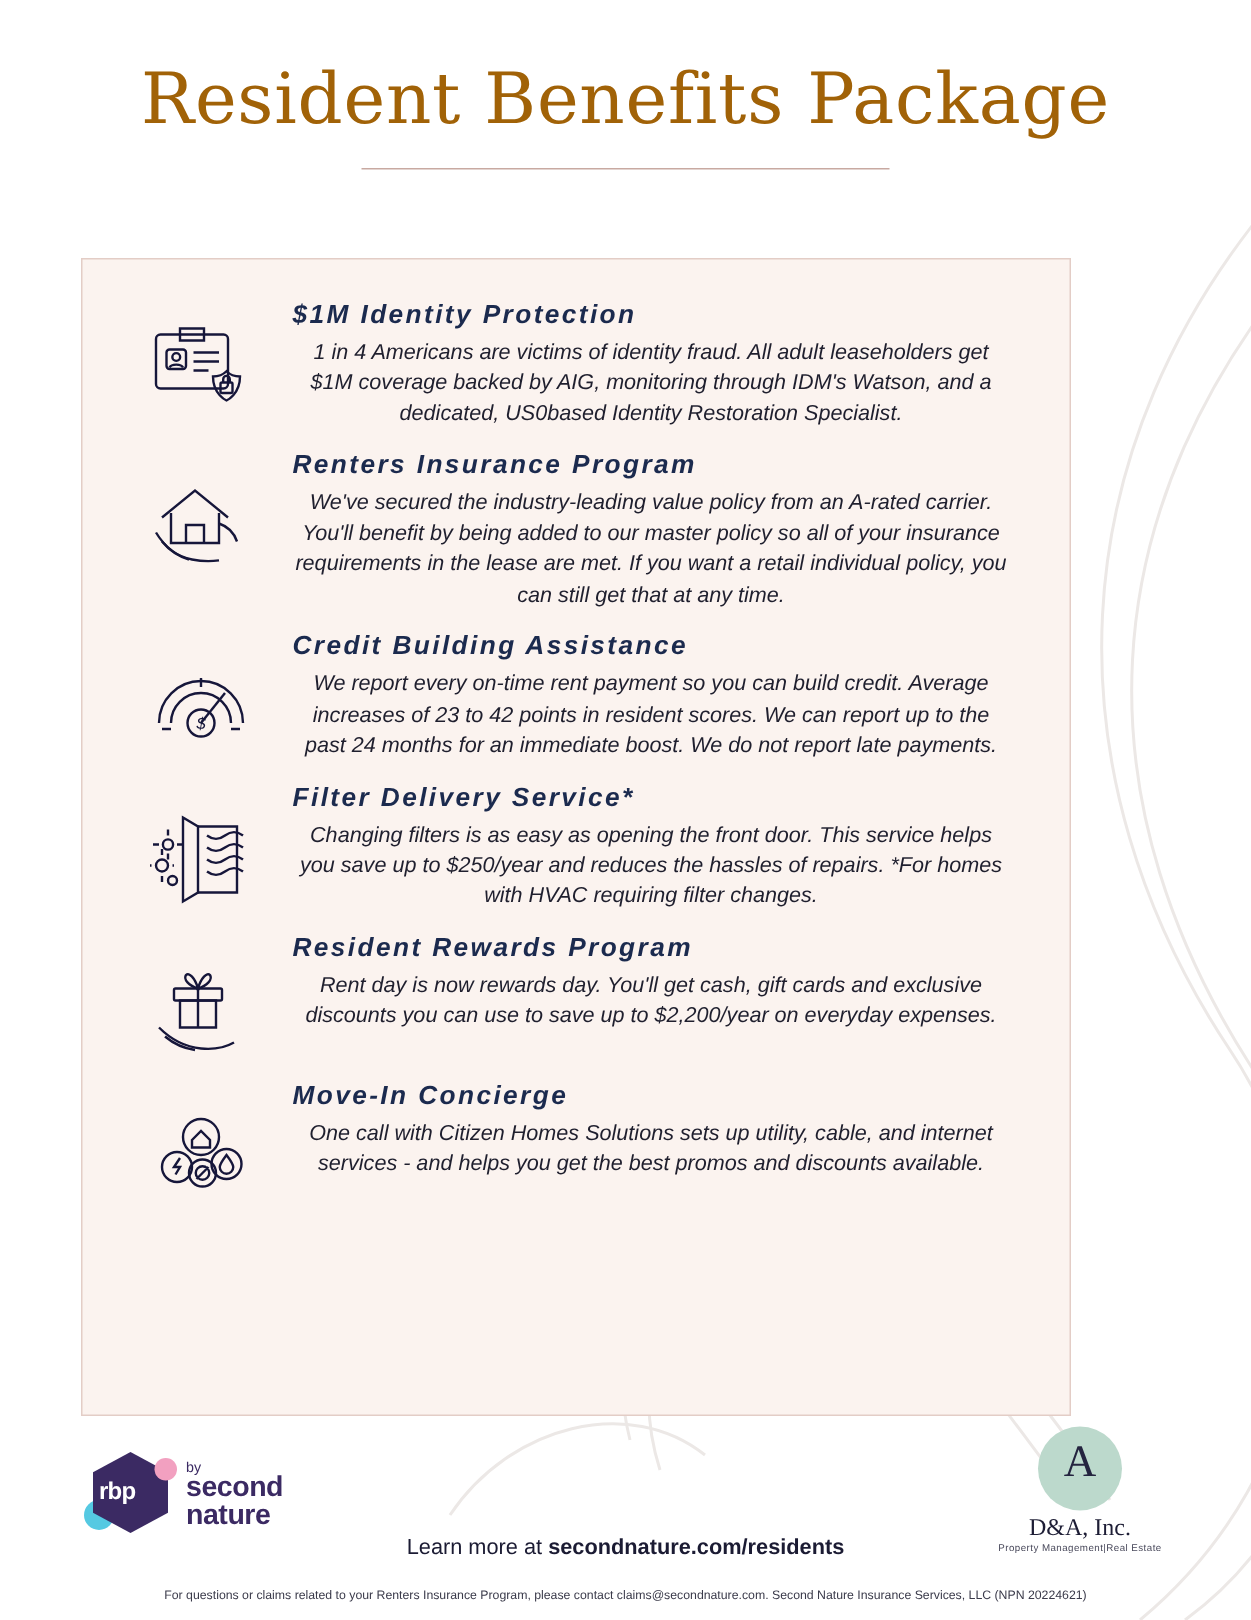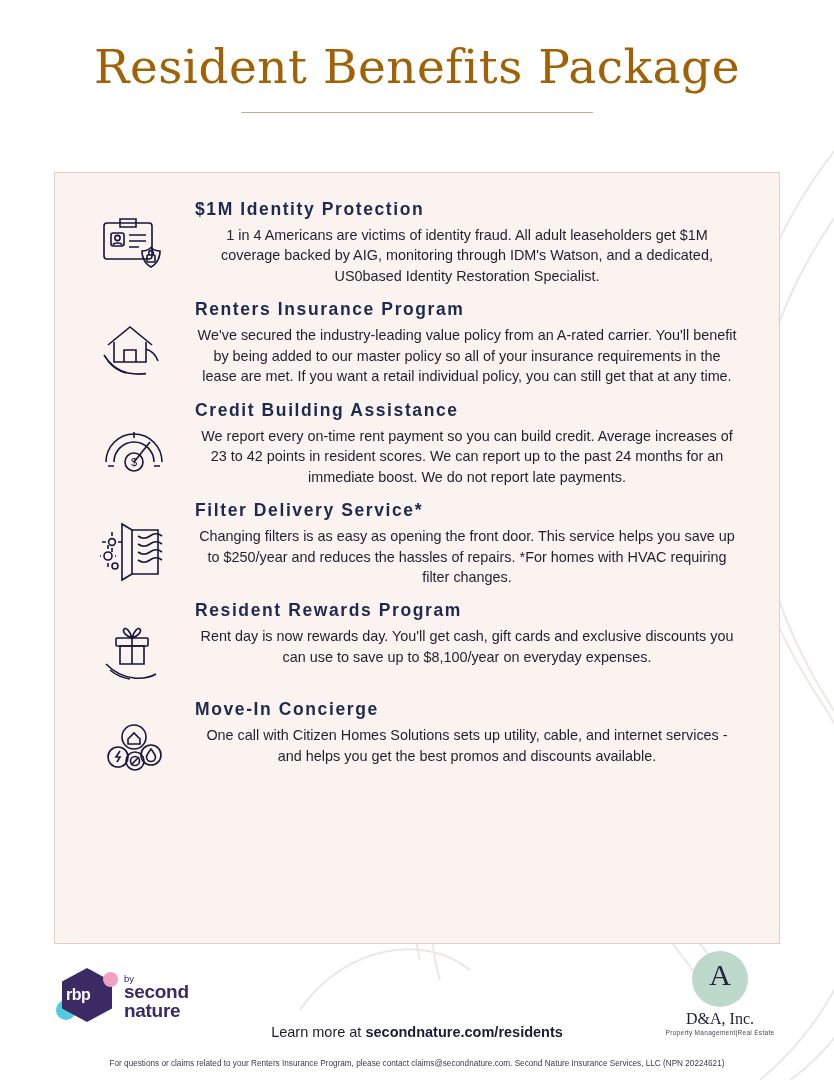--- a/index.html
+++ b/index.html
@@ -39,23 +39,24 @@
   .rule {
     width: 352px; height: 1px;
     background: #c8a9a1;
     margin: 18px auto 0;
   }
 
   
   .card {
     position: absolute;
     left: 54px; top: 172px;
-    width: 726px; height: 772px;
+    width: 660px; height: 772px;
     background: #fbf3ef;
     border: 1px solid #e3cdc6;
+    font-style: italic;
   }
   .benefits {
     position: absolute;
     left: 0; top: 0; right: 0;
     padding: 26px 30px 0 20px;
   }
   .benefit {
     display: flex;
     align-items: flex-start;
     margin-bottom: 13px;
@@ -260,21 +261,21 @@
             <path d="M22 30h24v18H22z"></path>
             <path d="M34 22v26"></path>
             <path d="M34 22c-6-2-10-6-8-9 2-2 6 2 8 9z"></path>
             <path d="M34 22c6-2 10-6 8-9-2-2-6 2-8 9z"></path>
             <path d="M8 48c8 8 18 13 28 14 8 .8 16-.6 22-4"></path>
             <path d="M12 54c6 5 13 8 20 9"></path>
           </svg>
         </div>
         <div class="txt">
           <div class="b-title">Resident Rewards Program</div>
-          <div class="b-body">Rent day is now rewards day. You'll get cash, gift cards and exclusive discounts you can use to save up to $8,100/year on everyday expenses.</div>
+          <div class="b-body">Rent day is now rewards day. You'll get cash, gift cards and exclusive discounts you can use to save up to $2,200/year on everyday expenses.</div>
         </div>
       </div>
 
       <div class="benefit">
         <div class="icon-wrap">
           <svg class="svg-icon" width="74" height="70" viewBox="0 0 74 70" fill="none" stroke="#16163a" stroke-width="1.6">
             <circle cx="36" cy="22" r="12"></circle>
             <path d="M30 24 L36 18 L42 24 V29 H30 Z"></path>
             <circle cx="20" cy="42" r="10"></circle>
             <path d="M22 36 l-4 6h4l-3 5"></path>

